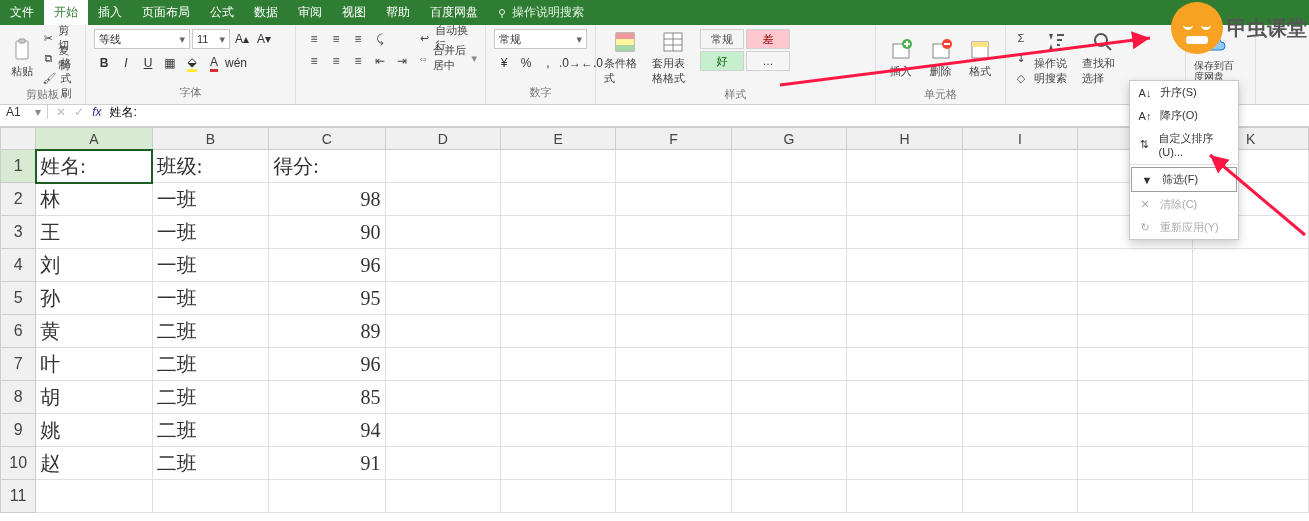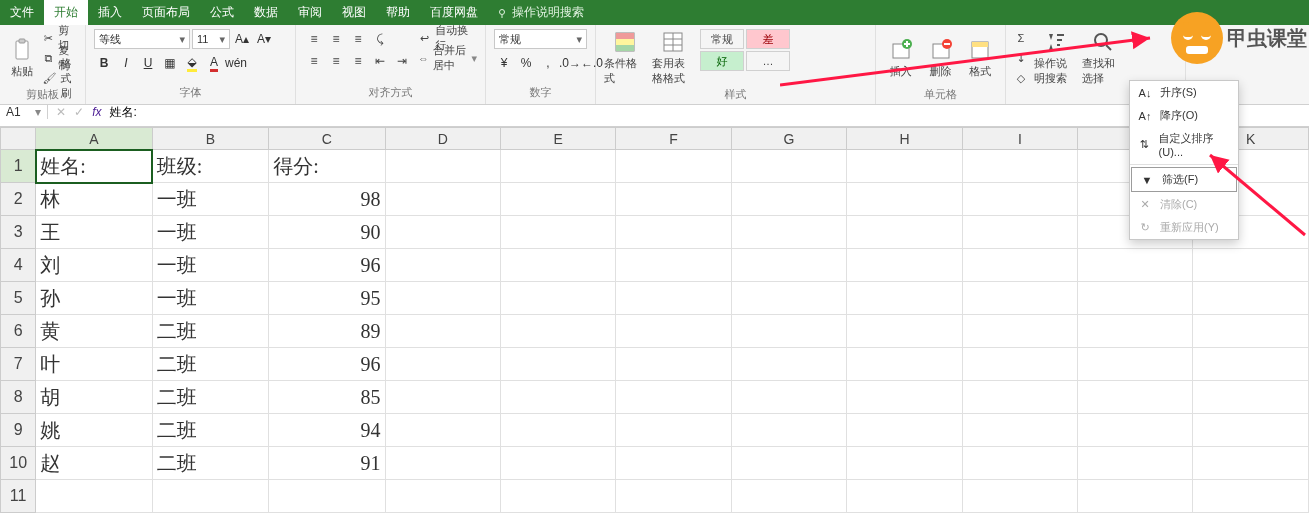--- a/index.html
+++ b/index.html
@@ -56,21 +56,21 @@
 
   
   .dropdown { position: absolute; top: 80px; right: 70px; width: 110px; background: #fff; border: 1px solid #c8c8c8; box-shadow: 0 4px 10px rgba(0,0,0,0.2); z-index: 50; }
   .dropdown .menu-item { display: flex; align-items: center; gap: 8px; padding: 4px 8px; font-size: 11px; color: #333; cursor: pointer; }
   .dropdown .menu-item.disabled { color: #aaa; }
   .dropdown .menu-icon { width: 14px; height: 14px; display: flex; align-items: center; justify-content: center; }
   .dropdown hr { border: none; border-top: 1px solid #e0e0e0; margin: 2px 0; }
   .dropdown .menu-item.filter { border: 1px solid #9c9c9c; margin: 1px; }
 
   
-  .watermark { position: absolute; top: 12px; right: 2px; display: flex; align-items: center; gap: 4px; z-index: 60; font-size: 20px; font-weight: bold; color: #555; }
+  .watermark { position: absolute; top: 2px; right: 2px; display: flex; align-items: center; gap: 4px; z-index: 60; font-size: 20px; font-weight: bold; color: #555; }
   .watermark .face { width: 52px; height: 52px; border-radius: 50%; background: #f7a223; position: relative; }
   .watermark .face::before, .watermark .face::after { content:""; position:absolute; top:10px; width:6px; height:10px; background:#f7a223; border-radius:3px 3px 0 0; }
   .watermark .face::before { left:12px; } .watermark .face::after { right:12px; }
   .watermark .eyes { position:absolute; top:22px; left:0; right:0; display:flex; justify-content:center; gap:8px;}
   .watermark .eye { width:10px; height:6px; border-bottom:3px solid #fff; border-radius:0 0 10px 10px; }
   .watermark .mouth { position:absolute; bottom:10px; left:50%; transform:translateX(-50%); width:22px; height:8px; background:#fff; border-radius:3px; }
 
   
   .arrow { position: absolute; z-index: 55; pointer-events: none; }
 </style>
@@ -193,21 +193,20 @@
             <span class="mini-icon">↩</span>
             <span>自动换行</span>
           </div>
         <div class="row-item">
             <span class="mini-icon">⇔</span>
             <span>合并后居中</span>
             <span style="color:#888">▾</span>
           </div>
       </div>
     </div>
-    <div class="group-label">对齐方式</div>
   </div>
 
   <div class="group" style="width:110px">
     <div class="group-body" style="flex-direction:column;gap:4px;width:100%">
       <div class="select-box" style="width:100%">
           <span>常规</span>
           <span class="caret">▾</span>
         </div>
       <div class="btn-row">
         <div class="sq">¥</div>
@@ -307,20 +306,31 @@
         <svg viewBox="0 0 24 24">
             <circle cx="10" cy="10" r="6" fill="none" stroke="#555" stroke-width="2"></circle>
             <path d="M15 15l5 5" stroke="#555" stroke-width="2"></path>
           </svg>
         <span>查找和选择</span>
       </div>
     </div>
     <div class="group-label"></div>
   </div>
 
+  <div class="group" style="width:70px">
+    <div class="group-body">
+      <div class="big-btn">
+        <svg viewBox="0 0 24 24">
+            <path d="M6 16a5 5 0 0 1 1-9.9A6 6 0 0 1 18 8a4 4 0 0 1 0 8H6z" fill="#90caf9" stroke="#1976d2"></path>
+          </svg>
+        <span style="font-size:10px;line-height:1.1">保存到百度网盘</span>
+      </div>
+    </div>
+    <div class="group-label">保存</div>
+  </div>
 </div>
 
 <div class="formula-bar">
   <div class="name-box">
       <span>A1</span>
       <span style="margin-left:auto;color:#888">▾</span>
     </div>
   <div class="fx-area">
     <span style="color:#bbb">✕</span>
     <span style="color:#bbb">✓</span>

